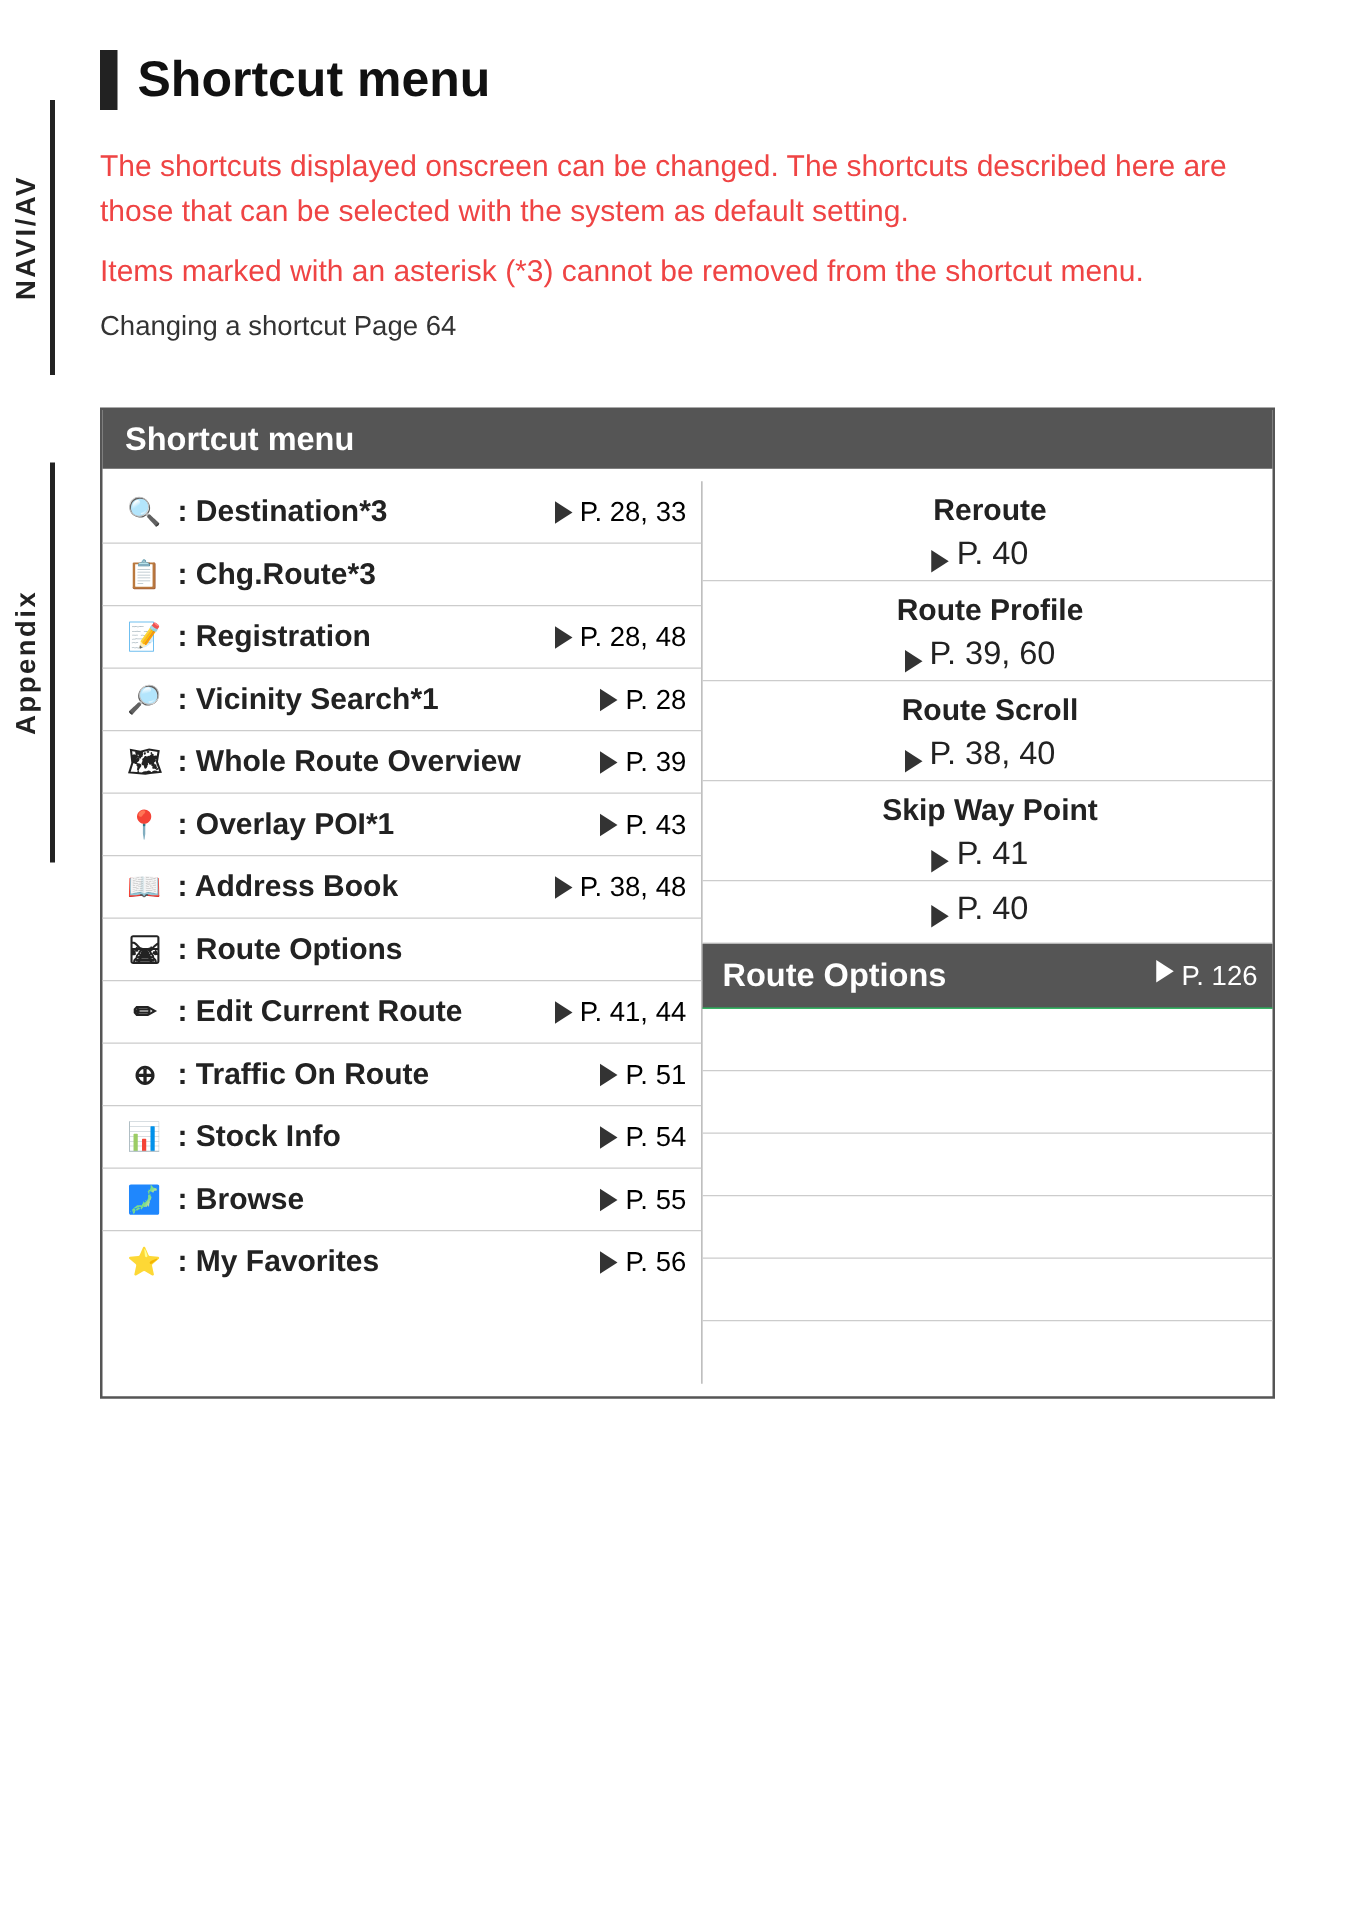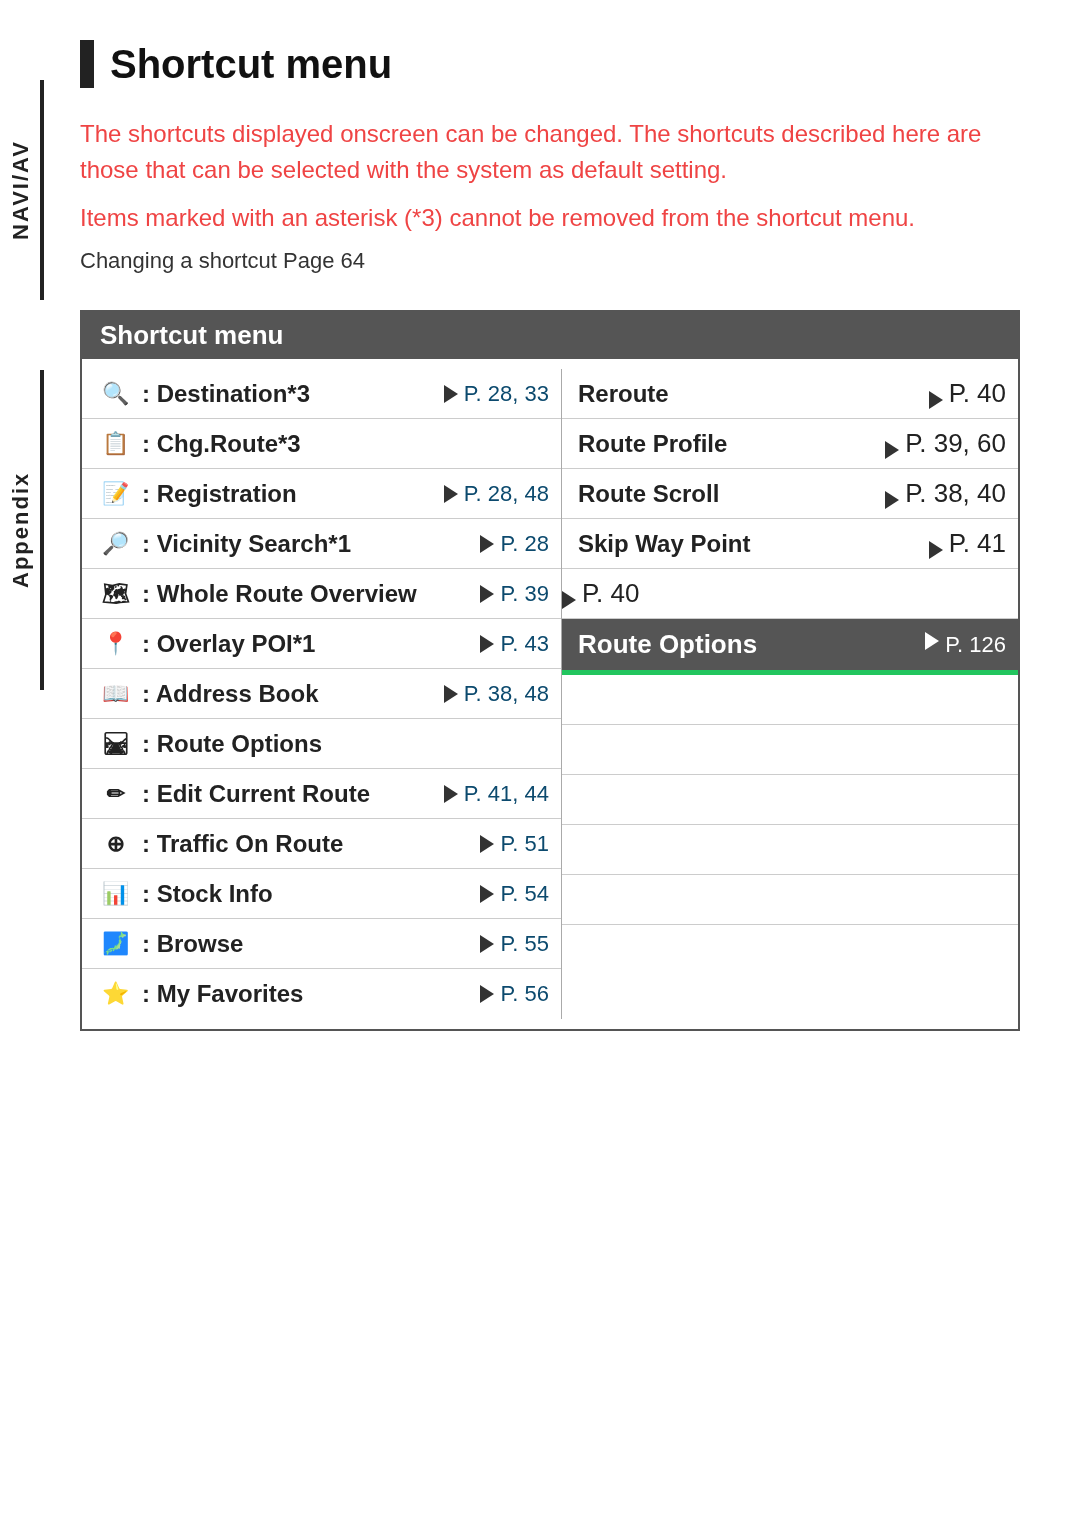--- a/index.html
+++ b/index.html
@@ -87,21 +87,21 @@
     .description-text {
       font-size: 24px;
       color: #ef4444;
       line-height: 1.5;
       margin-bottom: 12px;
     }
 
     .changing-text {
       font-size: 22px;
       color: #333;
-      margin-bottom: 36px;
+      margin-bottom: 52px;
     }
 
     
     .shortcut-box {
       border: 2.5px solid #555;
       width: 940px;
       margin-bottom: 20px;
     }
 
     .shortcut-box-title {
@@ -155,21 +155,21 @@
     .menu-item-icon {
       font-size: 22px;
       width: 36px;
       display: inline-flex;
       align-items: center;
       justify-content: center;
     }
 
     .menu-page-ref {
       font-size: 22px;
-      color: #0c4a6e;
+      color: #000000;
       padding-right: 12px;
       display: flex;
       align-items: center;
       gap: 6px;
       white-space: nowrap;
       justify-content: space-between;
     }
 
     .arrow-right {
       display: inline-block;
@@ -181,20 +181,21 @@
       flex-shrink: 0;
     }
 
     
     .right-menu-row {
       display: flex;
       align-items: center;
       border-bottom: 1px solid #ccc;
       min-height: 50px;
       padding: 6px 0;
+      flex-direction: column;
     }
 
     .right-menu-row:last-child {
       border-bottom: none;
     }
 
     .right-item-label {
       flex: 1;
       font-size: 24px;
       font-weight: bold;
@@ -211,21 +212,21 @@
     }
 
     
     .route-options-row {
       background: #555;
       color: #fff;
       display: flex;
       align-items: center;
       min-height: 50px;
       padding: 6px 0;
-      border-bottom: 5px solid #22c55e;
+      border-bottom: 1px solid #22c55e;
     }
 
     .route-options-label {
       flex: 1;
       font-size: 26px;
       font-weight: bold;
       padding: 4px 12px 4px 16px;
       color: #fff;
     }
 

